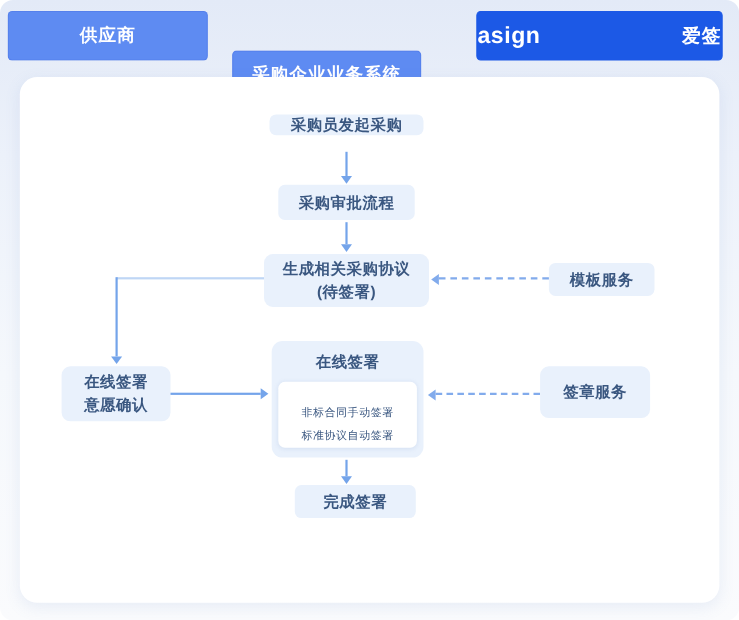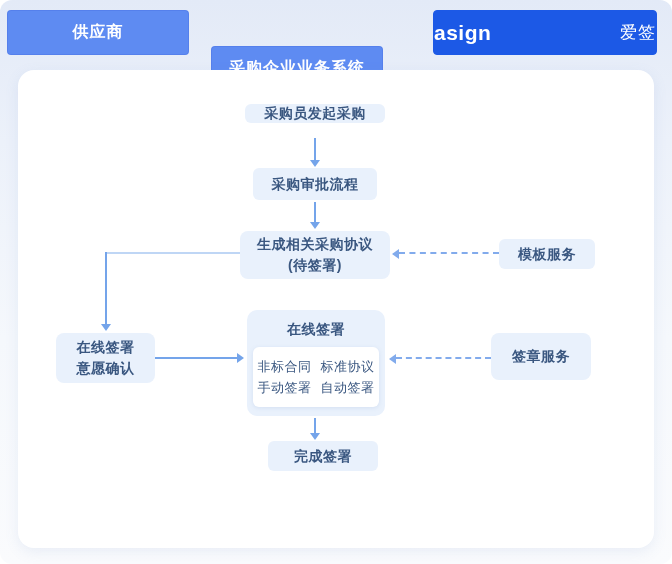--- a/index.html
+++ b/index.html
@@ -12,42 +12,42 @@
   
   .lane-btn{
     position:absolute;top:10px;height:45px;border-radius:4px;
     background:#5e8bf2;border:1px solid rgba(70,110,225,0.35);
     display:flex;align-items:center;justify-content:center;
     color:#ffffff;font-size:16px;font-weight:700;letter-spacing:1px;
     box-sizing:border-box;cursor:pointer;
   }
   .lane-btn.brand{background:#1c59e6;border:1px solid #1c59e6;justify-content:space-between;}
   .brand-logo{font-size:21px;font-weight:700;letter-spacing:0.5px;}
-  .brand-name{font-size:17px;font-weight:400;margin-left:3px;letter-spacing:1px;}
+  .brand-name{font-size:17px;font-weight:700;margin-left:3px;letter-spacing:1px;}
   
   .card{
     position:absolute;left:18px;top:70px;width:636px;height:478px;
     background:#ffffff;border-radius:16px;
     box-shadow:0 4px 14px rgba(110,140,195,0.12);
   }
   
   .node{
     position:absolute;background:#e9f1fc;border-radius:6px;
     color:#3a5780;font-size:14px;font-weight:600;
     display:flex;flex-direction:column;align-items:center;justify-content:center;
     text-align:center;box-sizing:border-box;letter-spacing:0.5px;
   }
   .node .ln{line-height:21px;display:block;}
   .node-big{border-radius:10px;justify-content:flex-start;}
   .inner-box{
     position:absolute;left:6px;top:37px;width:126px;height:60px;
     background:#ffffff;border-radius:6px;
     box-shadow:0 1px 4px rgba(120,150,200,0.18);
-    display:flex;flex-direction:row;align-items:center;justify-content:flex-start;
-    font-size:13px;font-weight:500;color:#3a5780;
+    display:flex;flex-direction:column;align-items:center;justify-content:flex-end;
+    font-size:10px;font-weight:500;color:#3a5780;
   }
   .inner-box .ln{line-height:21px;}
   .online-title{line-height:20px;margin-top:9px;}
   
   .vline{position:absolute;width:2px;background:#74a4ea;}
   .hline{position:absolute;height:2px;background:#74a4ea;}
   .hline.light{background:#bfd6f5;}
   .dashline{position:absolute;height:0;border-top:2px dashed #82abec;}
   .head-down{
     position:absolute;width:0;height:0;

